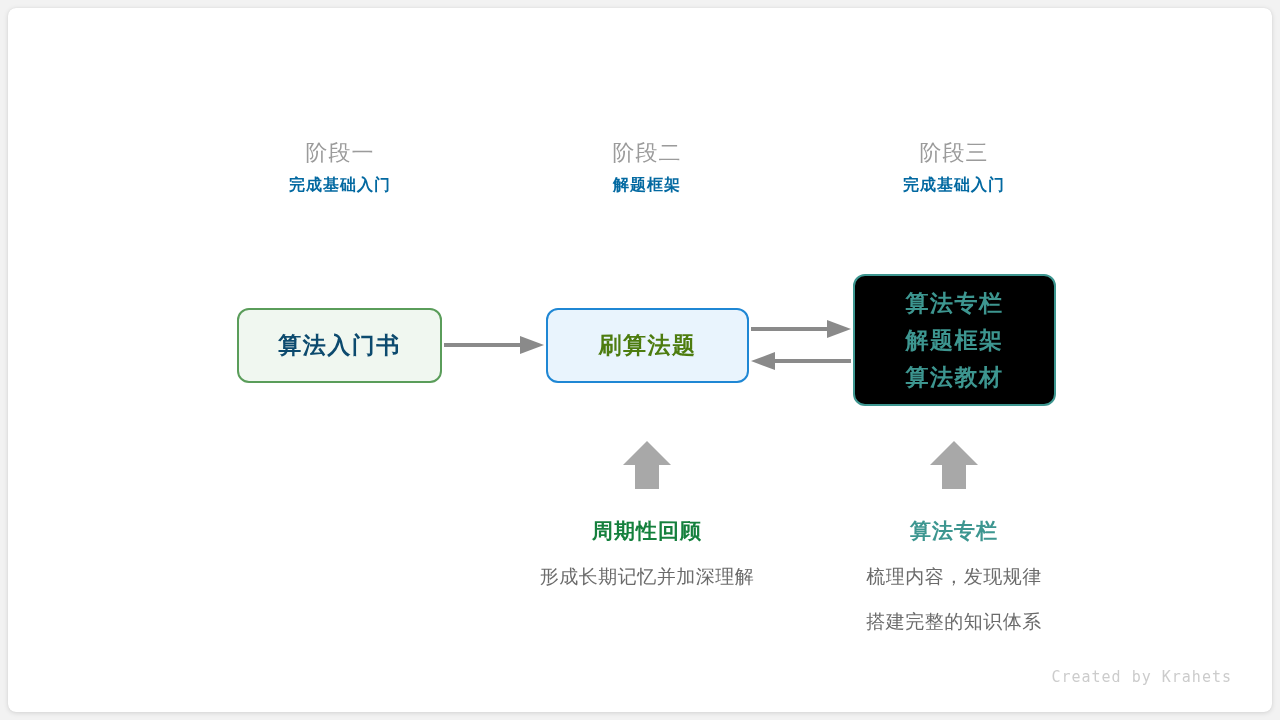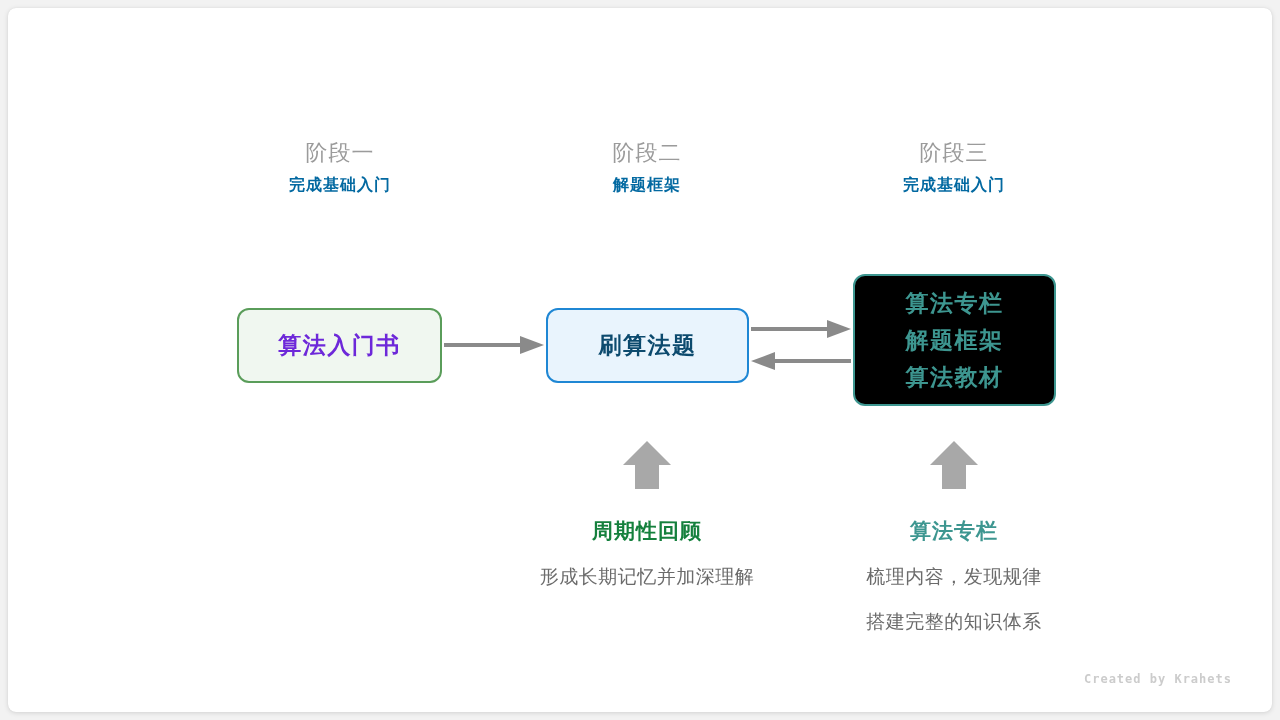--- a/index.html
+++ b/index.html
@@ -68,28 +68,28 @@
     letter-spacing: 1.5px;
     line-height: 37px;
     white-space: nowrap;
   }
 
   #node-book {
     left: 229px; top: 300px; width: 205px; height: 75px;
     background: #f0f7f0;
     border: 2px solid #5a9d5a;
   }
-  #node-book .node-line { color: #6d28d9; }
+  #node-book .node-line { color: #0c4a6e; }
 
   #node-practice {
     left: 538px; top: 300px; width: 203px; height: 75px;
     background: #e9f4fd;
     border: 2px solid #1f87d4;
   }
-  #node-practice .node-line { color: #0c4a6e; }
+  #node-practice .node-line { color: #4d7c0f; }
 
   #node-knowledge {
     left: 845px; top: 266px; width: 203px; height: 132px;
     background: #000000;
     border: 2px solid #3d9690;
   }
   #node-knowledge .node-line { color: #3d9690; }
 
   
   #arrows {
@@ -125,25 +125,24 @@
   #note-review .note-desc { margin-top: 17px; }
   #note-summary { left: 796px; top: 508px; }
   #note-summary .note-desc { margin-top: 17px; }
 
   
   #credit {
     position: absolute;
     right: 40px;
     bottom: 26px;
     font-family: "DejaVu Sans Mono", "Liberation Mono", monospace;
-    font-size: 12px;
+    font-size: 15px;
     color: #cccccc;
     letter-spacing: 1px;
     white-space: nowrap;
-    font-weight: bold;
   }
 </style>
 </head>
 <body>
 
 <div id="canvas">
   <div class="card">
 
     <div class="phase" style="left:202px; top:130px;">
       <div class="phase-name">阶段一</div>

